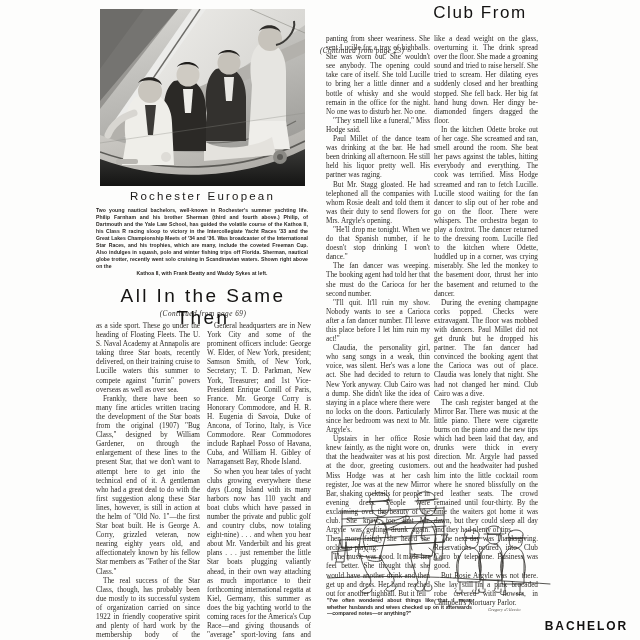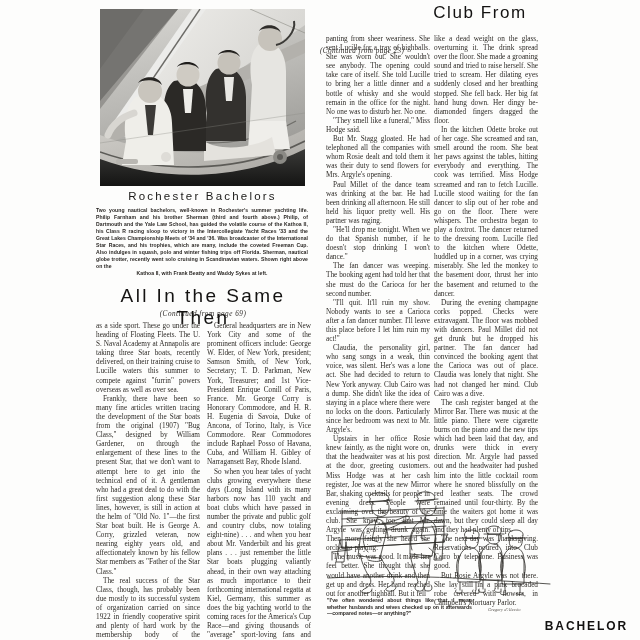--- a/index.html
+++ b/index.html
@@ -275,21 +275,21 @@
         </g>
 
         <circle cx="180" cy="148" r="7" fill="#8b8a85"></circle>
         <circle cx="180" cy="148" r="3" fill="#5e5d59"></circle>
         <rect x="16" y="150" width="22" height="5" rx="2" fill="#b9b7b2"></rect>
         <circle cx="66" cy="148" r="5" fill="#dedcd7"></circle>
         <line x1="0" y1="134" x2="205" y2="104" stroke="#8a8984" stroke-width="0.7" opacity="0.5"></line>
       </svg>
     </div>
 
-    <div class="photo-title">Rochester  Bachelors</div>
+    <div class="photo-title">Rochester  European</div>
 
     <div class="photo-caption">
       <span>Two young nautical bachelors, well-known in Rochester's summer yachting life. Philip Farnham and his brother Sherman (third and fourth above.) Philip, of Dartmouth and the Yale Law School, has guided the volatile course of the Kathoa II, his Class R racing sloop to victory in the Intercollegiate Yacht Races '33 and the Great Lakes Championship Meets of '34 and '36. Was broadcaster of the International Star Races, and his trophies, which are many, include the coveted Freeman Cup. Also indulges in squash, polo and winter fishing trips off Florida. Sherman, nautical globe trotter, recently went solo cruising in Scandinavian waters. Shown right above on the</span>
       <span class="lastline">Kathoa II, with Frank Beatty and Waddy Sykes at left.</span>
     </div>
 
     <div class="headline">All  In  the  Same  Then</div>
     <div class="contd-left">(Continued from page 69)</div>
 
     <div class="col" id="col-L1">
@@ -307,22 +307,22 @@
   </div>
 
   <div class="right-half">
 
     <div class="club-title">Club  From</div>
     <div class="club-contd">(Continued from page 23)</div>
 
     <div class="col" id="col-R1">
       <p class="noind">panting from sheer weariness. She sent Lucille for a tray of highballs. She was worn out. She wouldn't see anybody. The opening could take care of itself. She told Lucille to bring her a little dinner and a bottle of whisky and she would remain in the office for the night. No one was to disturb her. No one.</p>
       <p>"They smell like a funeral," Miss Hodge said.</p>
+      <p>Paul Millet of the dance team was drinking at the bar. He had been drinking all afternoon. He still held his liquor pretty well. His partner was raging.</p>
       <p>But Mr. Stagg gloated. He had telephoned all the companies with whom Rosie dealt and told them it was their duty to send flowers for Mrs. Argyle's opening.</p>
-      <p>Paul Millet of the dance team was drinking at the bar. He had been drinking all afternoon. He still held his liquor pretty well. His partner was raging.</p>
       <p>"He'll drop me tonight. When we do that Spanish number, if he doesn't stop drinking I won't dance."</p>
       <p>The fan dancer was weeping. The booking agent had told her that she must do the Carioca for her second number.</p>
       <p>"I'll quit. It'll ruin my show. Nobody wants to see a Carioca after a fan dancer number. I'll leave this place before I let him ruin my act!"</p>
       <p>Claudia, the personality girl, who sang songs in a weak, thin voice, was silent. Her's was a lone act. She had decided to return to New York anyway. Club Cairo was a dump. She didn't like the idea of staying in a place where there were no locks on the doors. Particularly since her bedroom was next to Mr. Argyle's.</p>
       <p>Upstairs in her office Rosie knew faintly, as the night wore on, that the headwaiter was at his post at the door, greeting customers. Miss Hodge was at her cash register, Joe was at the new Mirror Bar, shaking cocktails for people in evening dress. People were exclaiming over the beauty of the club. She knew, too, that Mr. Argyle was getting drunk again. Then more faintly she heard the orchestra playing.</p>
       <p>The music was good. It made her feel better. She thought that she would have another drink and then get up and dress. Her hand reached out for another highball. But it fell</p>
     </div>
 
     <div class="col" id="col-R2">
       <p class="noind">like a dead weight on the glass, overturning it. The drink spread over the floor. She made a groaning sound and tried to raise herself. She tried to scream. Her dilating eyes suddenly closed and her breathing stopped. She fell back. Her big fat hand hung down. Her dingy be-diamonded fingers dragged the floor.</p>

